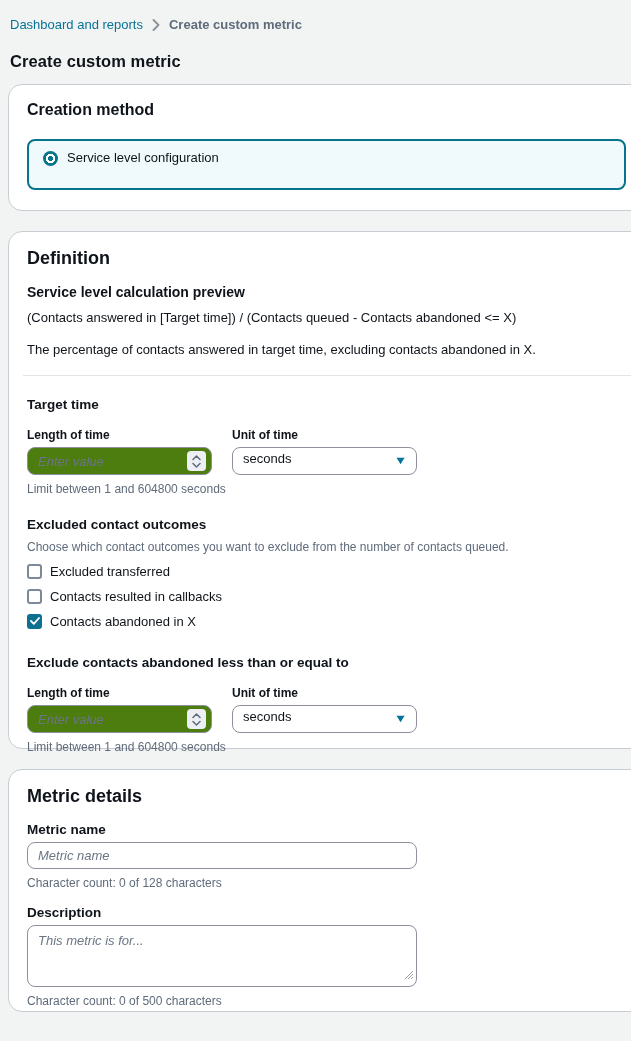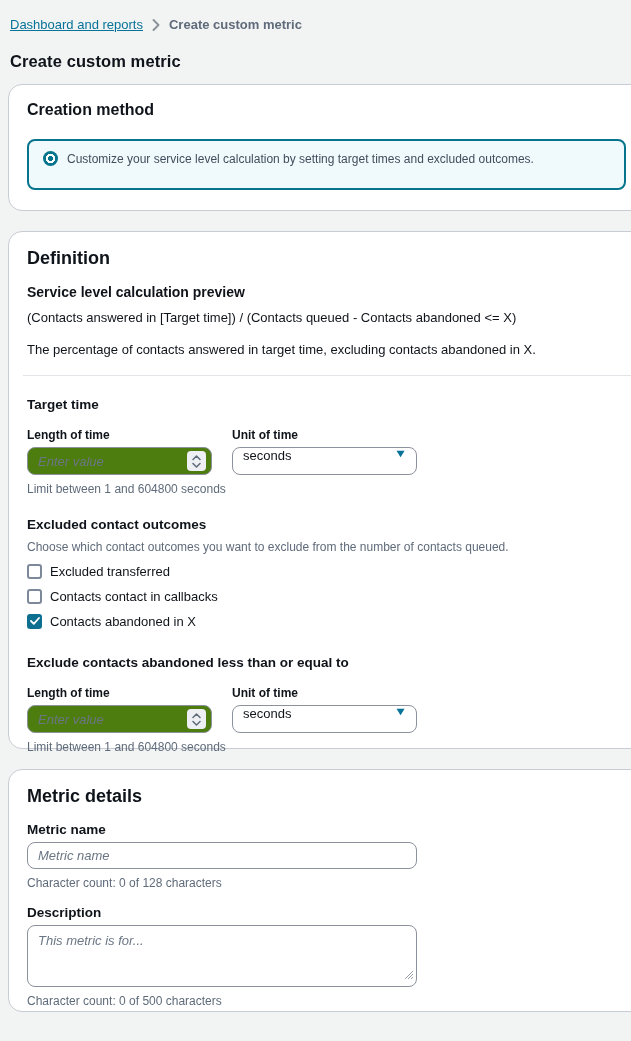--- a/index.html
+++ b/index.html
@@ -15,21 +15,21 @@
   html,body{width:631px;height:1041px;}
   body{
     background:var(--page-bg);
     font-family:"Liberation Sans",sans-serif;
     color:var(--ink);
     overflow:hidden;
     position:relative;
   }
   .page-header{padding:17px 0 0 10px;}
   .breadcrumb{display:flex;align-items:center;gap:9px;font-size:13px;line-height:16px;}
-  .breadcrumb a{color:var(--accent);text-decoration:underline;cursor:pointer;}
+  .breadcrumb a{color:var(--accent);cursor:pointer;}
   .crumb-sep{display:flex;align-items:center;color:#879196;}
   .crumb-current{color:#5f6b7a;font-weight:700;}
   .page-title{margin-top:19px;font-size:16.5px;font-weight:700;letter-spacing:.1px;color:var(--ink);}
 
   .card{
     width:712px;
     margin-left:8px;
     background:#fff;
     border:1px solid var(--card-border);
     border-radius:14px;
@@ -93,22 +93,22 @@
     width:19px;height:20px;background:#edeff3;border-radius:4px;
     display:flex;flex-direction:column;align-items:center;justify-content:center;gap:1px;
     cursor:pointer;flex:0 0 auto;
   }
   .stepper svg{display:block;}
 
   .select{
     width:185px;height:28px;
     border:1px solid var(--input-border);
     border-radius:8px;background:#fff;
-    display:flex;align-items:flex-start;justify-content:space-between;
-    padding:0 10px;cursor:pointer;
+    display:flex;align-items:flex-end;justify-content:space-between;
+    padding:8px 10px;cursor:pointer;
     font-size:13px;
   }
   .caret{color:var(--accent);font-size:11px;line-height:1;transform:scaleX(1.25);}
 
   .helper{font-size:12px;color:var(--muted);margin-top:7px;}
   .field-desc{font-size:12px;color:var(--muted);margin-top:8px;}
 
   .check-group{margin-top:9px;}
   .check-row{display:flex;align-items:center;height:16px;margin-top:9px;cursor:pointer;}
   .check-row:first-child{margin-top:8px;}
@@ -160,21 +160,21 @@
     <span class="crumb-current">Create custom metric</span>
   </div>
   <div class="page-title">Create custom metric</div>
 </div>
 
 <div class="card card-creation">
   <div class="card-h1">Creation method</div>
   <div class="radio-tile">
     <span class="radio"></span>
     <div class="radio-texts">
-      <div class="radio-desc">Customize your service level calculation by setting target times and excluded outcomes.</div>
+      <div class="radio-label">Service level configuration</div>
     </div>
   </div>
 </div>
 
 <div class="card card-definition">
   <div class="card-h1 lg">Definition</div>
   <div class="sub-h">Service level calculation preview</div>
   <div class="body-line">(Contacts answered in [Target time]) / (Contacts queued - Contacts abandoned &lt;= X)</div>
   <div class="body-line gap">The percentage of contacts answered in target time, excluding contacts abandoned in X.</div>
   <div class="divider"></div>
@@ -217,21 +217,21 @@
     <div class="check-row">
       <span class="checkbox">
         
       </span>
       <span class="check-label">Excluded transferred</span>
     </div>
     <div class="check-row">
       <span class="checkbox">
         
       </span>
-      <span class="check-label">Contacts contact in callbacks</span>
+      <span class="check-label">Contacts resulted in callbacks</span>
     </div>
     <div class="check-row">
       <span class="checkbox checked">
         <svg width="10" height="8" viewBox="0 0 10 8">
             <polyline points="1,4 3.8,6.8 9,1" fill="none" stroke="#fff" stroke-width="1.8" stroke-linecap="round" stroke-linejoin="round"></polyline>
           </svg>
       </span>
       <span class="check-label">Contacts abandoned in X</span>
     </div>
   </div>

